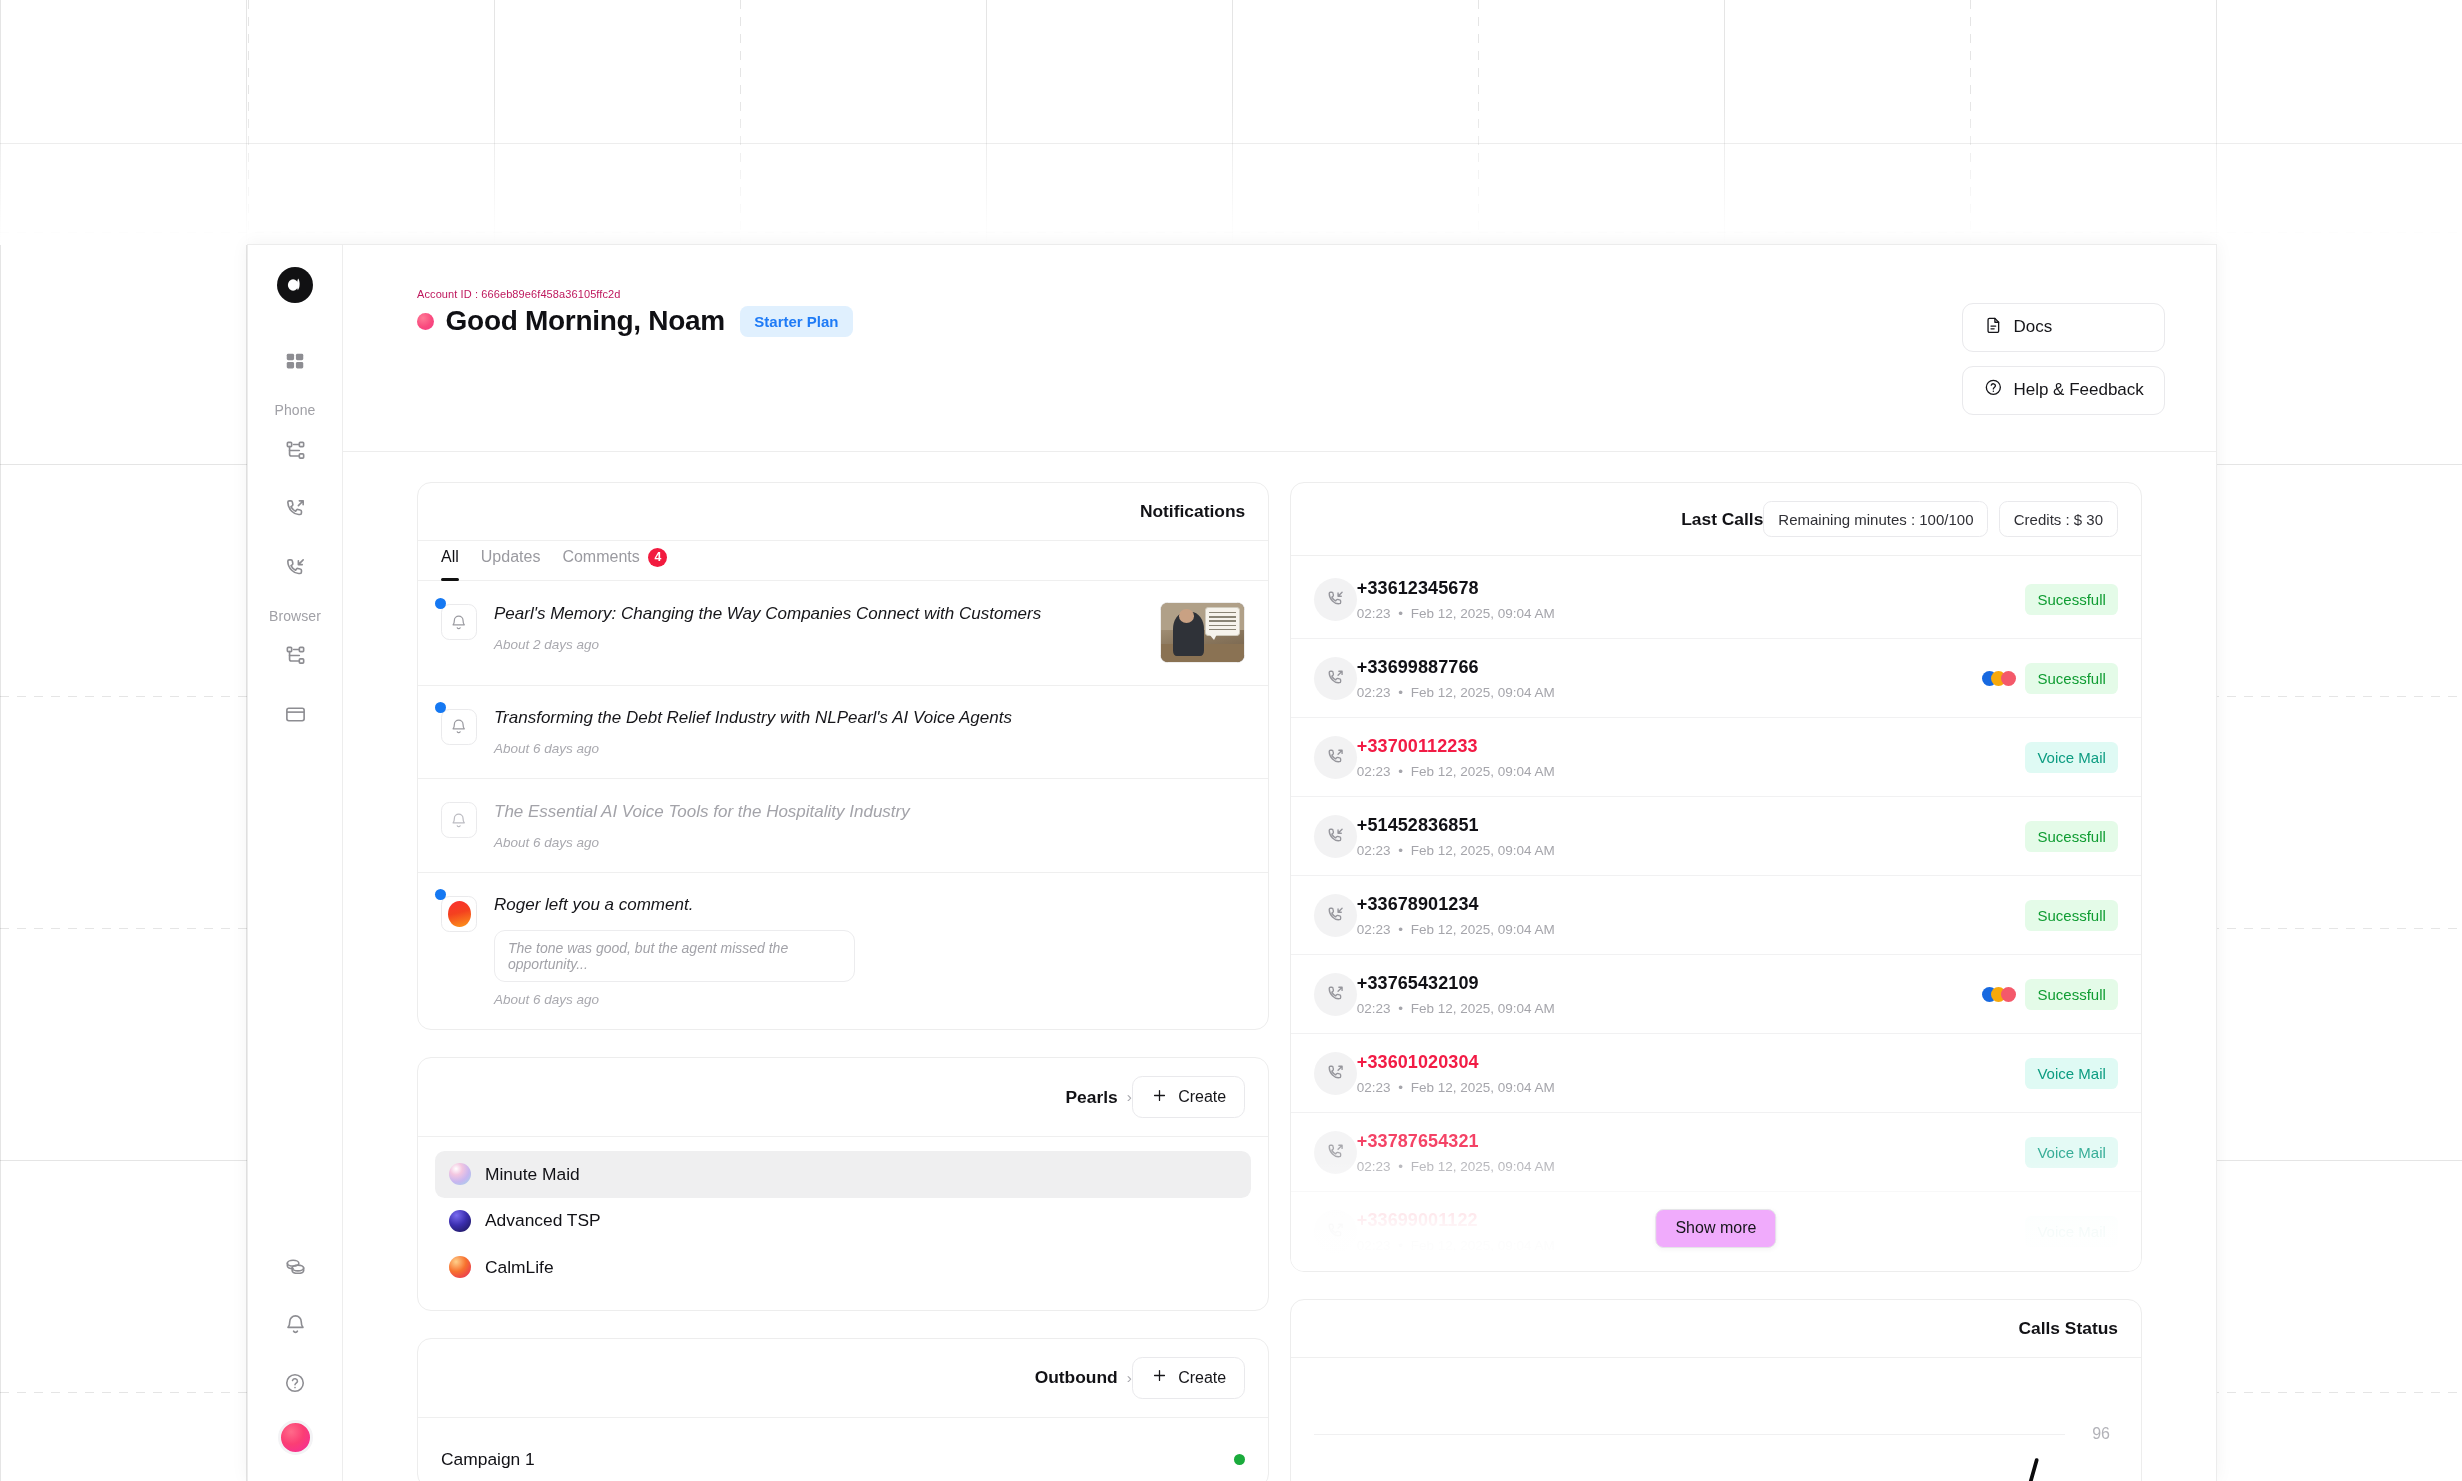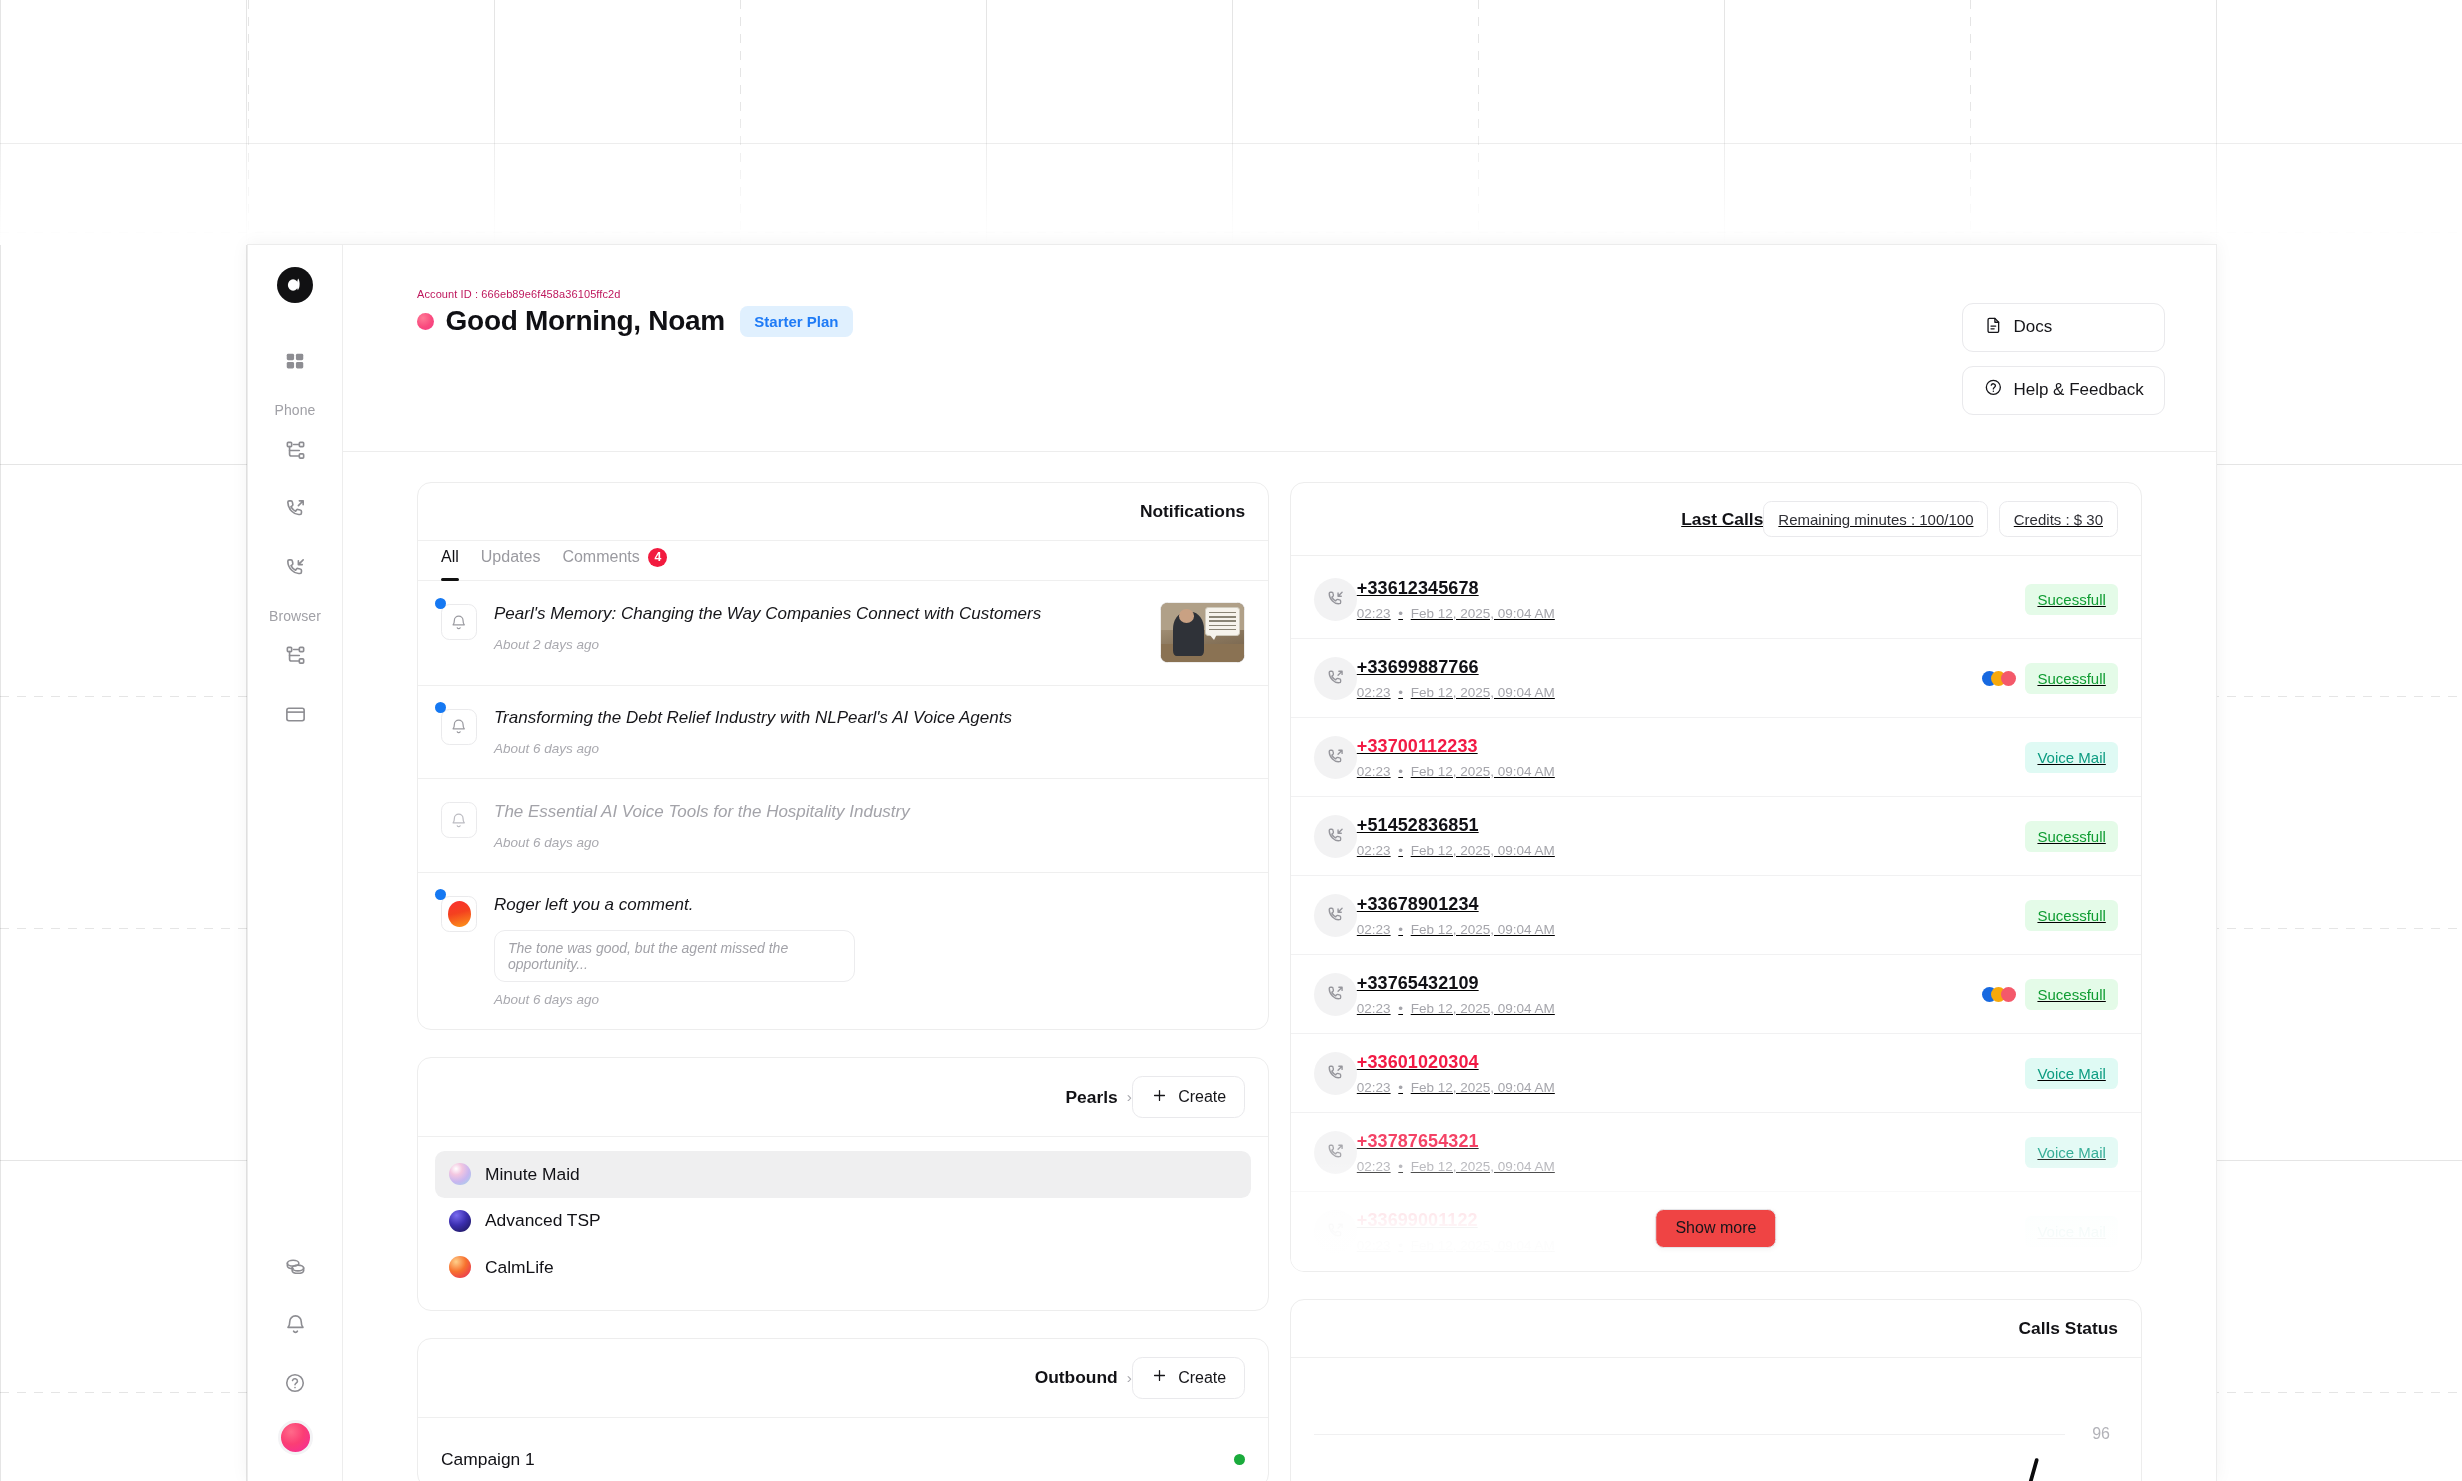--- a/index.html
+++ b/index.html
@@ -254,21 +254,21 @@
   .cbadge.ok { background: #e4fbe8; color: #0f9c32; }
   .cbadge.vm { background: #dffaf4; color: #0c9c81; }
   .calls-fade {
     position: absolute; left: 0; right: 0; bottom: 0; height: 110px;
     background: linear-gradient(to bottom, rgba(255,255,255,0) 0%, rgba(255,255,255,0.86) 58%, #fff 100%);
     pointer-events: none;
   }
   .show-more {
     position: absolute; left: 50%; transform: translateX(-50%);
     bottom: 23px;
-    border: 0.6px solid #e5e5e8; border-radius: 8.4px; background: #ef4444;
+    border: 0.6px solid #e5e5e8; border-radius: 8.4px; background: #f0abfc;
     padding: 9.7px 19.3px; font-size: 16px; color: #15151a;
     box-shadow: 0 1.3px 5.2px rgba(0,0,0,0.04);
   }
 
   
   .chart-wrap { position: relative; height: 161px; padding: 23px 77px 0 23px; }
   .gridline { position: absolute; left: 23px; right: 76px; height: 0.6px; background: #f0f0f1; }
   .ytick { position: absolute; right: 31px; font-size: 16px; color: #b2b2b8; transform: translateY(-50%); }
   .chart-svg { position: absolute; left: 23px; right: 76px; top: 0; bottom: 0; }
 </style>
@@ -553,21 +553,21 @@
             <div class="orow">
               <span>Campaign 1</span>
               <span class="sdot" style="background:#1aab3c"></span>
             </div>
           </div>
         </div>
       </div>
 
       <div class="col">
 
-        <div class="card" style="position:relative;text-decoration:underline;">
+        <div class="card" style="position:relative;">
           <div class="card-head">
             <span class="card-title">Last Calls</span>
             <div class="calls-pills">
               <span class="pill">Remaining minutes : 100/100</span>
               <span class="pill">Credits : $ 30</span>
             </div>
           </div>
 
           <div class="calls-body">
 

